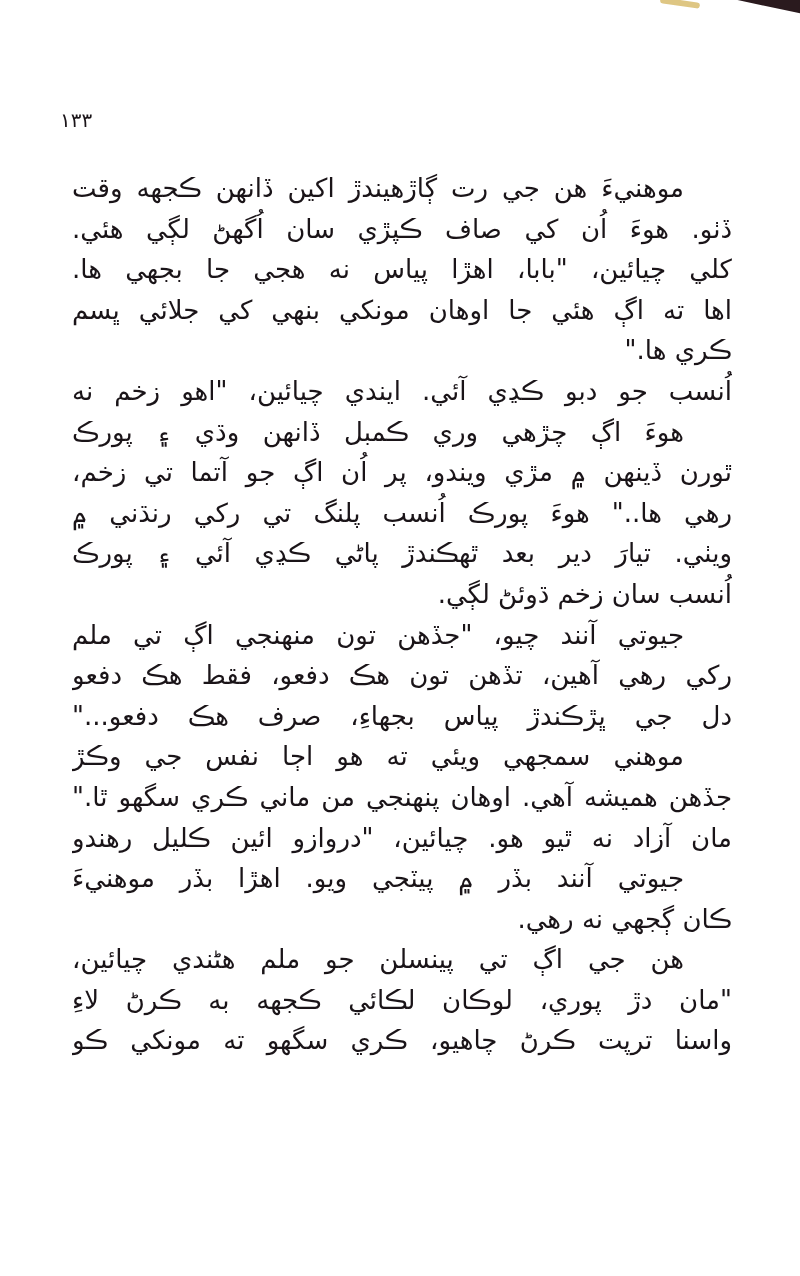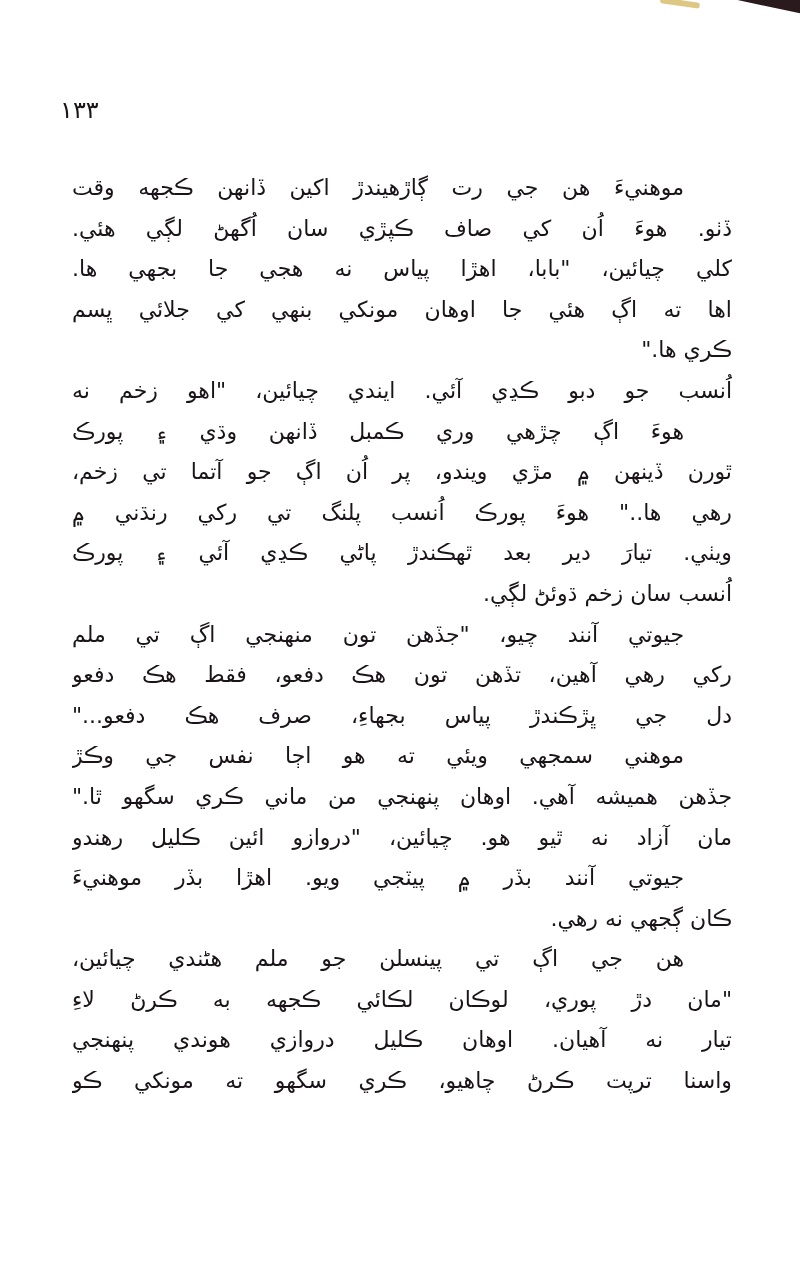--- a/index.html
+++ b/index.html
@@ -31,40 +31,40 @@
       right: 100px;
       width: 40px;
       height: 6px;
       background: #c8a030;
       border-radius: 3px;
       opacity: 0.6;
       transform: rotate(8deg);
     }
     .page-number {
       position: absolute;
-      top: 96px;
+      top: 108px;
       left: 60px;
-      font-size: 24px;
+      font-size: 20px;
       direction: rtl;
       letter-spacing: 1px;
     }
     .text-block {
       position: absolute;
       top: 168px;
       left: 72px;
       width: 660px;
       direction: rtl;
       text-align: justify;
       text-align-last: right;
     }
     .line {
       display: block;
       height: 40.6px;
       line-height: 40.6px;
-      font-size: 22px;
+      font-size: 26px;
       white-space: nowrap;
       overflow: hidden;
       text-align: justify;
       text-align-last: justify;
     }
     .line.last {
       text-align-last: right;
     }
     .line.indent {
       padding-right: 48px;
@@ -99,15 +99,14 @@
 
   <span class="line indent">موهني سمجهي ويئي ته هو اڄا نفس جي وڪڙ</span>
   <span class="line">جڏهن هميشه آهي. اوهان پنهنجي من ماني ڪري سگهو ٿا."</span>
   <span class="line">مان آزاد نه ٿيو هو. چيائين، "دروازو ائين ڪليل رهندو</span>
 
   <span class="line indent">جيوتي آنند بڏر ۾ پيٽجي ويو. اهڙا بڏر موهنيءَ</span>
   <span class="line last">ڪان ڳجهي نه رهي.</span>
 
   <span class="line indent">هن جي اڳ تي پينسلن جو ملم هڻندي چيائين،</span>
   <span class="line">"مان دڙ پوري، لوڪان لڪائي ڪجهه به ڪرڻ لاءِ</span>
-  <span class="line">تيار نه آهيان. اوهان ڪليل دروازي هوندي پنهنجي</span>
   <span class="line">واسنا ترپت ڪرڻ چاهيو، ڪري سگهو ته مونکي ڪو</span>
 </div>
 
 </body></html>

